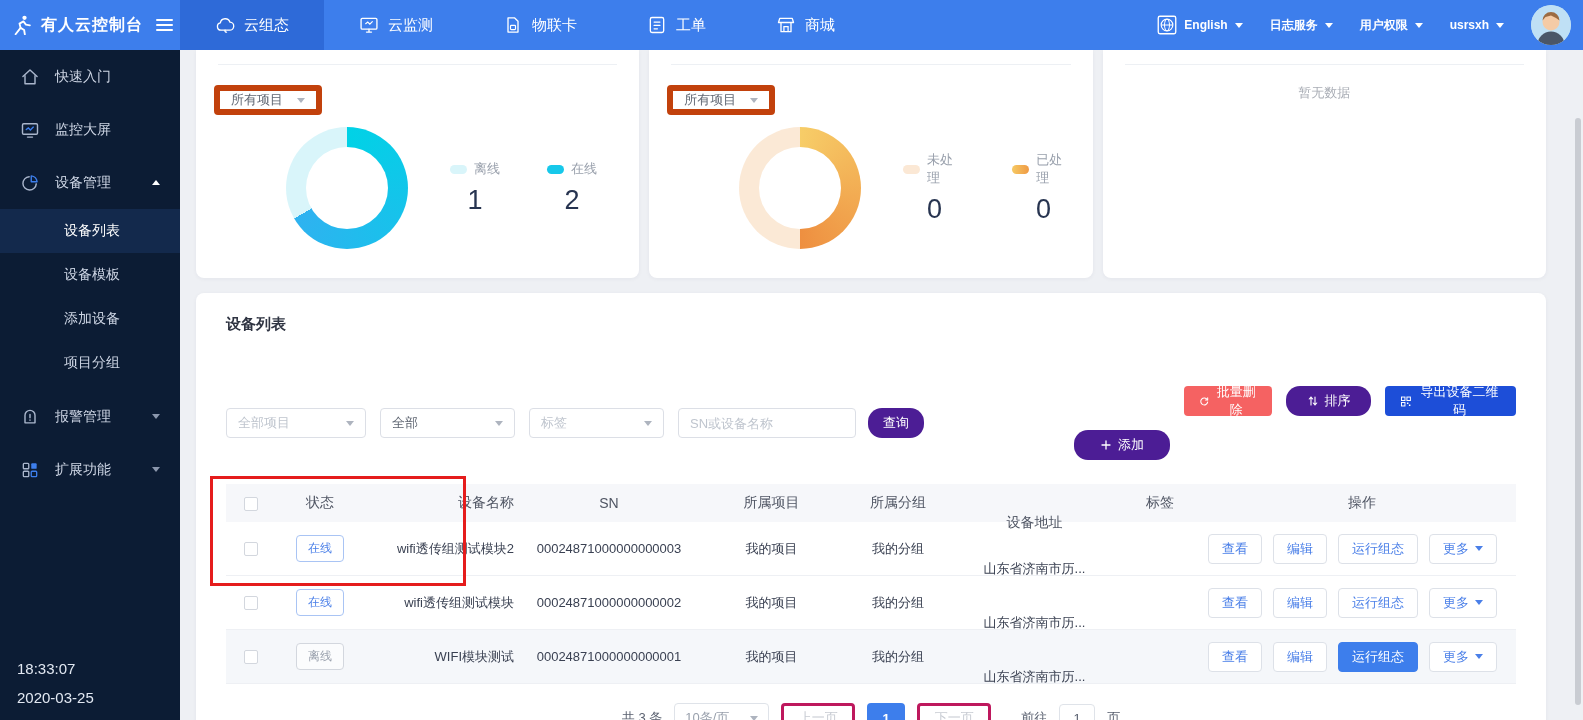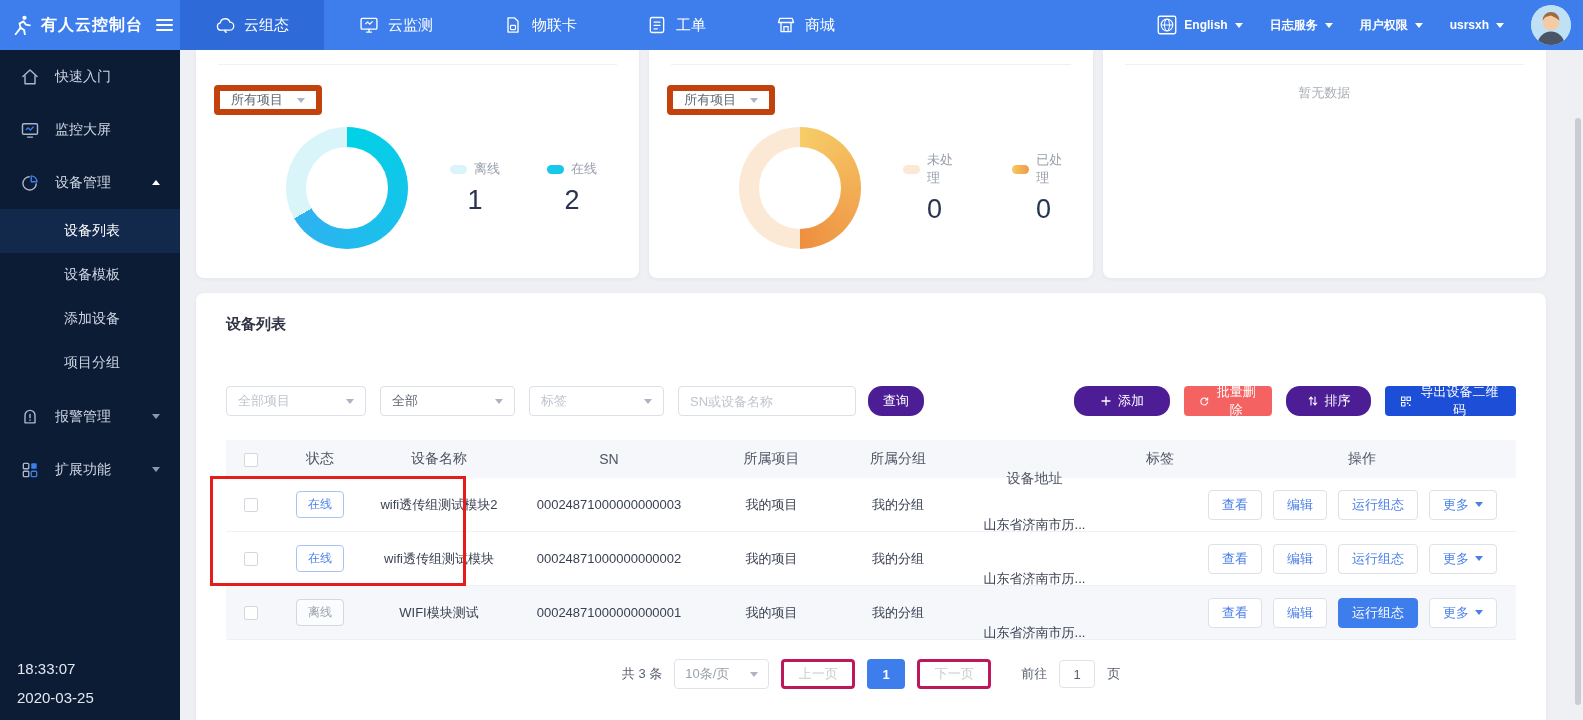--- a/index.html
+++ b/index.html
@@ -64,21 +64,21 @@
   .btn-primary { background:#4c1d95;border-radius:14px; }
   .btn-danger { background:#f56262; }
   .btn-disabled { background:#1d4ed8; cursor:default; }
   .toolbar-right { margin-left:auto; display:flex; gap:14px; }
   
   .table { margin-top:24px; }
   .thead { display:flex; align-items:center; background:#f6f7fa; height:38px; font-size:14px; color:#4f5563; }
   .trow { display:flex; align-items:center; height:54px; border-bottom:1px solid #eef0f4; font-size:13px; color:#3a4152; background:#fff; }
   .trow.hovered { background:#f5f7fa; }
   .cell { text-align:center; }
-  .c-check { width:50px; } .c-status { width:88px; } .c-name { width:150px; }
+  .c-check { width:50px; } .c-status { width:88px; } .c-name { width:150px;text-align:right; }
   .c-sn { width:190px; } .c-project { width:135px; } .c-group { width:118px; }
   .c-addr { width:155px;margin-top:40px; } .c-tag { flex:1; text-align:left; padding-left:24px; }
   .c-actions { width:308px; display:flex; gap:11px; justify-content:flex-start; }
   .thead .c-tag { text-align:center; padding-left:0; }
   .thead .c-actions { display:block; text-align:center; }
   .checkbox { display:inline-block; width:14px; height:14px; border:1px solid #d3d7de; border-radius:2px; background:#fff; vertical-align:middle; cursor:pointer; }
   .badge { display:inline-block; padding:4px 11px; border-radius:4px; font-size:12px; border:1px solid; }
   .badge.online { color:#4a7fe8; border-color:#a9c4f4; background:#fff; }
   .badge.offline { color:#9aa1ad; border-color:#d3d7de; background:#fbfcfd; }
   .btn-sm { height:30px; border:1px solid #dde1e8; border-radius:4px; background:#fff; color:#4a7fe8; font-size:13px; display:flex; align-items:center; justify-content:center; gap:6px; padding:0 13px; cursor:pointer; font-family:inherit; }
@@ -334,21 +334,21 @@
           </div>
           <div class="f-select ph" style="width:135px;">
             <span>标签</span>
             <span class="caret gray"></span>
           </div>
           <input class="f-input" type="text" placeholder="SN或设备名称" style="">
           <button class="btn btn-primary" style="margin-left:12px;">
             <span>查询</span>
           </button>
           <div class="toolbar-right">
-            <button class="btn btn-primary" style="width:96px;">
+            <button class="btn btn-primary" style="width:96px;margin-top:44px;">
               <svg width="12" height="12" viewBox="0 0 24 24">
                   <path d="M12 4 v16 M4 12 h16" stroke="#fff" stroke-width="2.6" stroke-linecap="round"></path>
                 </svg>
               <span>添加</span>
             </button>
             <button class="btn btn-danger" style="width:88px;">
               <svg width="13" height="13" viewBox="0 0 24 24">
                   <path d="M19 8 A8 8 0 1 0 20 13" fill="none" stroke="#fff" stroke-width="2.4" stroke-linecap="round"></path>
                   <path d="M20 3.5 V8.5 H15" fill="none" stroke="#fff" stroke-width="2.4" stroke-linecap="round" stroke-linejoin="round"></path>
                 </svg>

